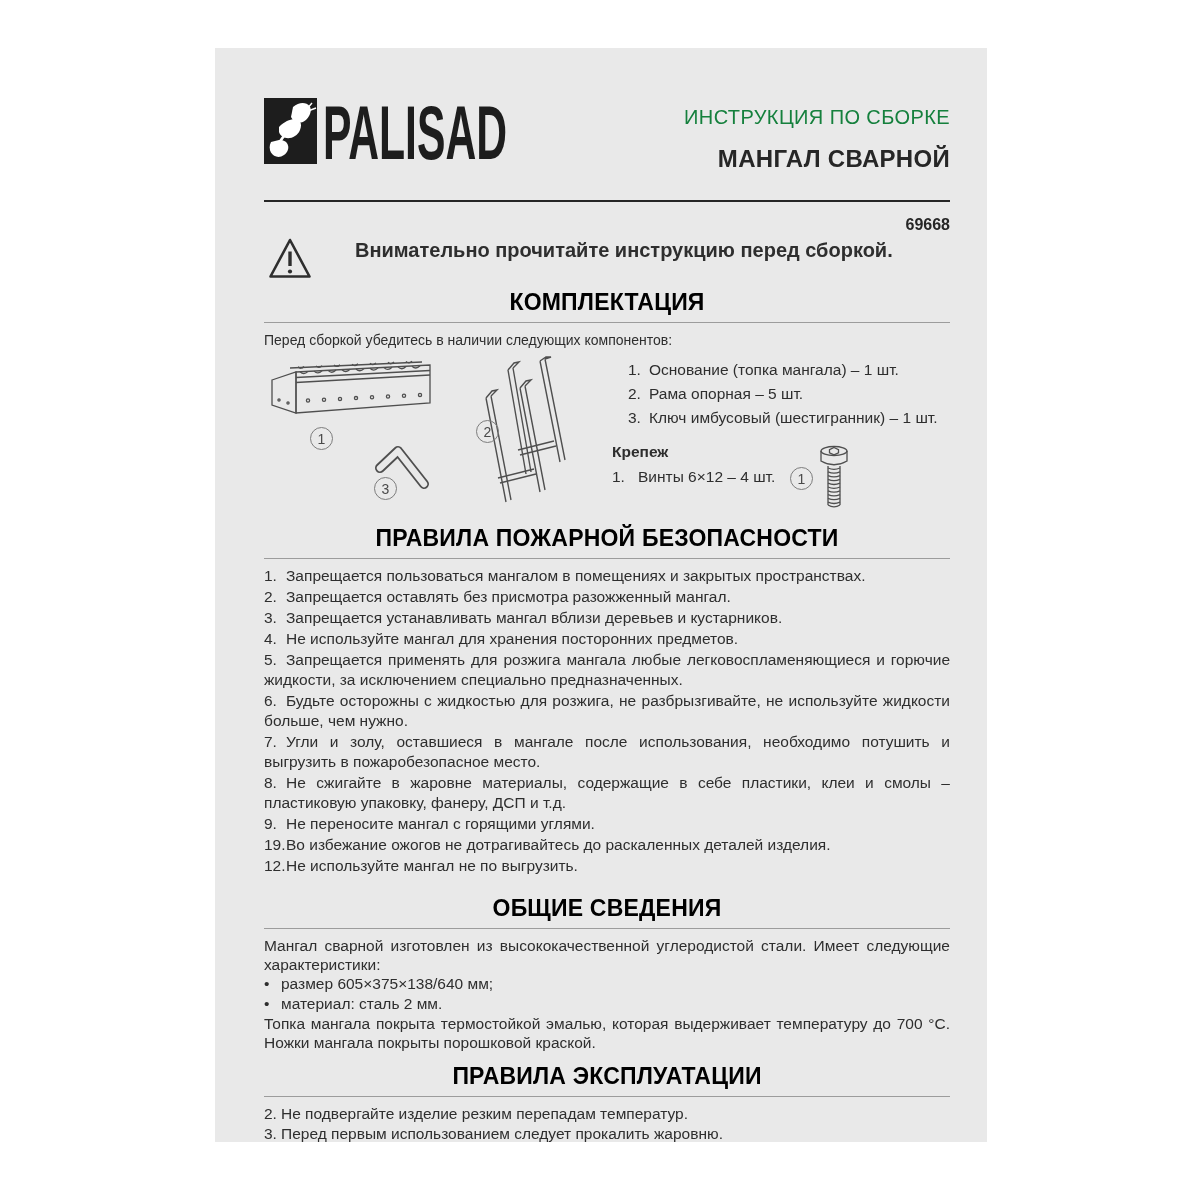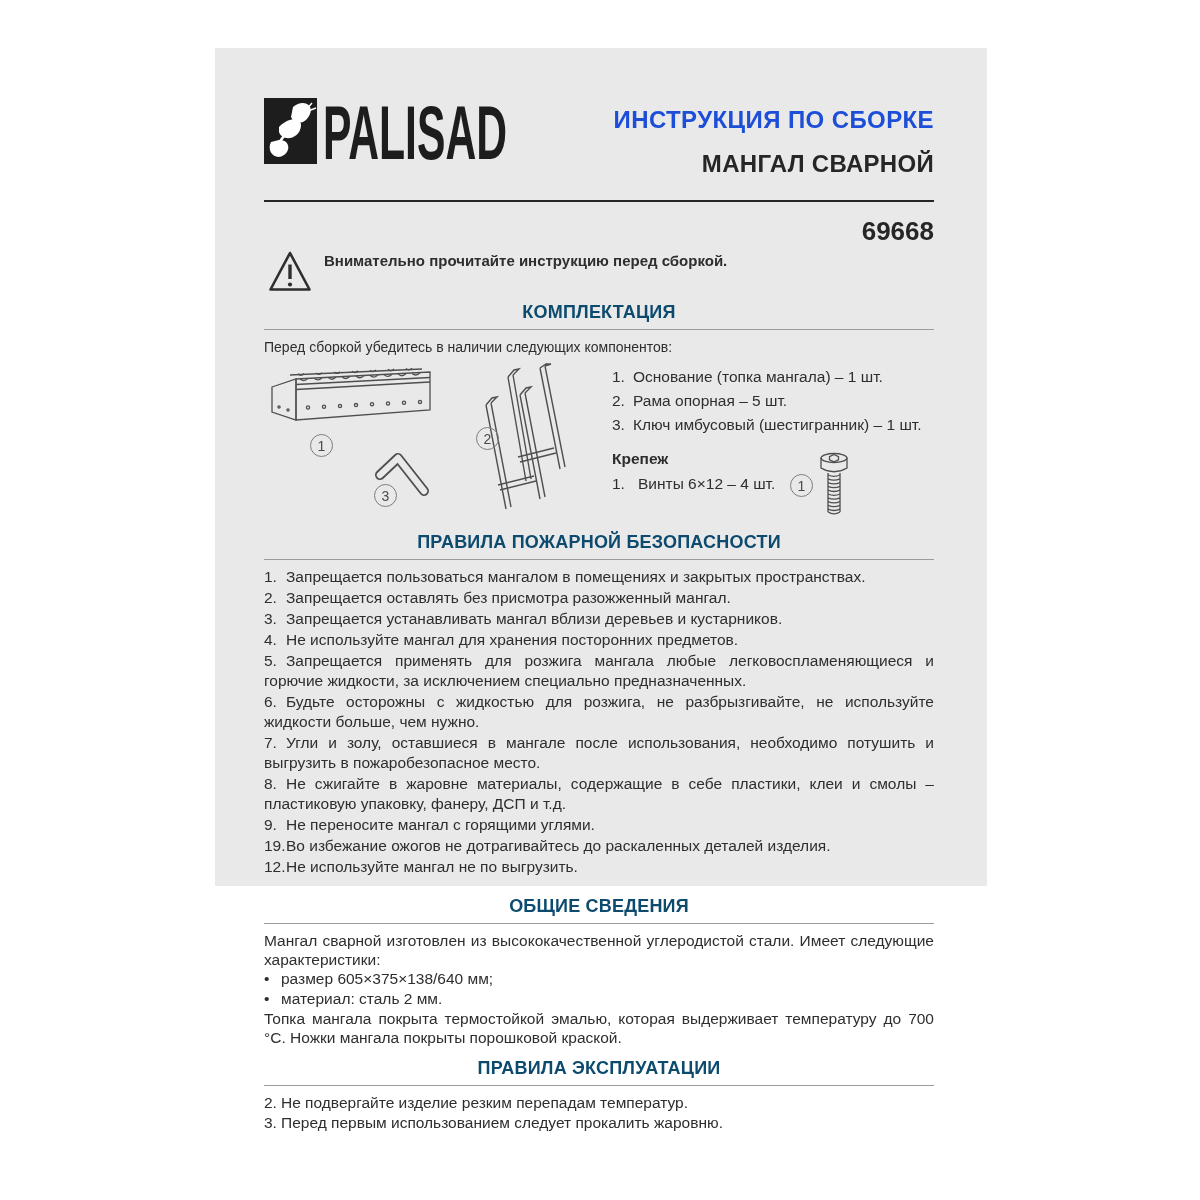--- a/index.html
+++ b/index.html
@@ -1,36 +1,36 @@
 <!DOCTYPE html>
 <html><head>
 <meta charset="utf-8">
 <style>
   * { margin:0; padding:0; box-sizing:border-box; }
   html,body { background:#ffffff; }
   .canvas { position:relative; width:1200px; height:1200px; background:#ffffff;
             font-family:"Liberation Sans", sans-serif; color:#2e2e2e; overflow:hidden; }
-  .sheet { position:absolute; left:215px; top:48px; width:772px; height:838px;
-           background:#e9e9e9; padding:0 53px 0 49px; }
+  .sheet { position:absolute; left:215px; top:48px; width:772px; height:1094px;
+           background:#e9e9e9; padding:0 37px 0 49px; }
 
   
   .hdr-row { display:flex; justify-content:space-between; margin-top:50px; height:66px; }
   .logo { display:flex; gap:5px; }
   .logo-sq { width:53px; height:66px; background:#1d1d1d; flex:0 0 auto; }
   .hdr-titles { text-align:right; padding-top:8px; }
-  .doc-type { font-size:24px; font-weight:bold; color:#1d4ed8; letter-spacing:0.4px; }
+  .doc-type { font-size:20px; font-weight:normal; color:#15803d; letter-spacing:0.4px; }
   .prod-title { font-size:24px; font-weight:bold; color:#262626; margin-top:16px; letter-spacing:0.3px; }
   .hdr-rule { border-top:2px solid #262626; margin-top:36px; }
-  .article { text-align:right; font-size:26px; font-weight:bold; margin-top:14px; color:#262626; }
+  .article { text-align:right; font-size:16px; font-weight:bold; margin-top:14px; color:#262626; }
 
   .warn { display:flex; gap:12px; margin-left:4px; margin-top:1px; height:50px; align-items:flex-start; }
-  .warn-text { font-size:15px; font-weight:bold; padding-top:4px; }
-
-  
-  .sec-title { text-align:center; font-size:18px; font-weight:bold; color:#0c4a6e; letter-spacing:0.2px; }
+  .warn-text { font-size:20px; font-weight:bold; padding-top:4px;margin-left:31px; }
+
+  
+  .sec-title { text-align:center; font-size:23px; font-weight:bold; color:#000000; letter-spacing:0.2px; }
   .sec-rule { border-top:1px solid #9c9c9c; margin-top:6px; }
   .s-pack { margin-top:4px; }
   .s-fire { margin-top:10px; }
   .s-gen  { margin-top:19px; }
   .s-op   { margin-top:11px; }
 
   .intro { font-size:14px; margin-top:9px; }
 
   
   .pkg { position:relative; height:160px; margin-top:7px; }
@@ -39,21 +39,21 @@
   .d-hex     { left:110px; top:88px; }
   .d-frames  { left:216px; top:1px; }
   .d-screw   { left:553px; top:88px; }
   .callout { width:23px; height:23px; border:1.5px solid #7d7d7d; border-radius:50%;
              display:flex; align-items:center; justify-content:center;
              font-size:14px; color:#4a4a4a; background:transparent; }
   .c1  { left:46px;  top:72px; }
   .c3  { left:110px; top:122px; }
   .c2  { left:212px; top:65px; }
   .c1b { left:526px; top:112px; }
-  .pkg-list { left:348px; top:3px; width:318px; font-size:15.5px; line-height:23px; }
+  .pkg-list { left:364px; top:3px; width:318px; font-size:15.5px; line-height:23px; }
   .fast { left:348px; top:88px; width:200px; font-size:15.5px; }
   .fast-title { font-weight:bold; }
   .fast .li { margin-top:7px; }
 
   
   .list { margin-top:7px; font-size:15.5px; line-height:20px; }
   .li { text-align:justify; margin-bottom:1px; }
   .n { display:inline-block; min-width:22px; }
   .pkg-list .n { min-width:21px; }
   .fast .n { min-width:26px; }

